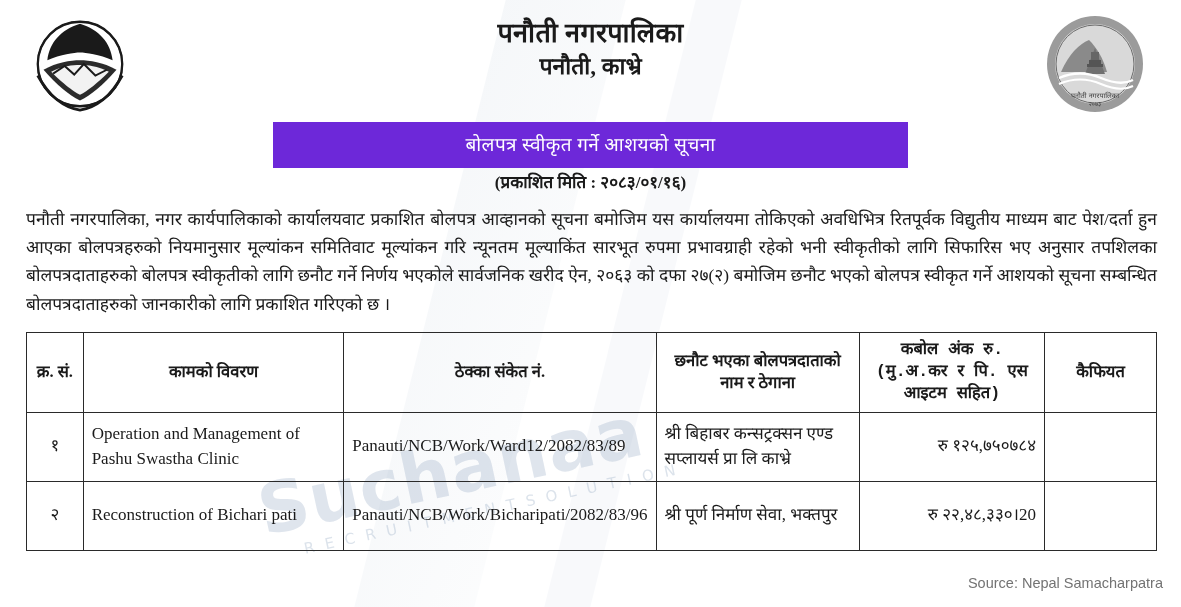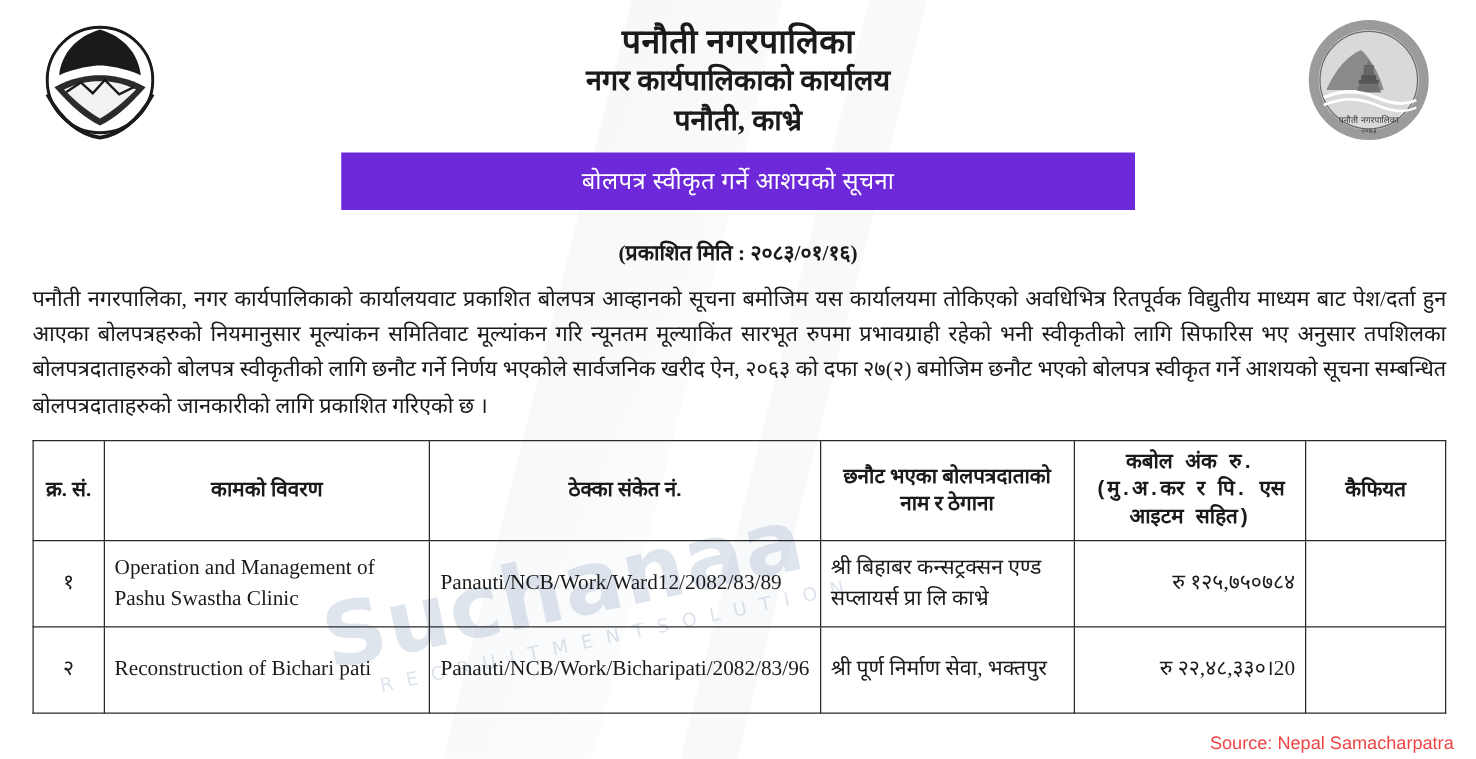--- a/index.html
+++ b/index.html
@@ -129,21 +129,21 @@
     padding: 9px 0 11px 0;
     letter-spacing: 0.4px;
     position: relative;
     z-index: 6;
   }
 
   .pub-date {
     text-align: center;
     font-size: 17px;
     font-weight: bold;
-    margin-top: 22px;
+    margin-top: 2px;
     position: relative;
     z-index: 6;
   }
 
   
   .body-text {
     margin: 12px 10px 0 12px;
     font-size: 17.4px;
     line-height: 1.62;
     text-align: justify;
@@ -189,24 +189,24 @@
   td.sn { text-align: center; font-size: 17px; }
   td.desc { font-family: "Liberation Serif", serif; font-size: 16.5px; padding-left: 12px; }
   td.code { font-family: "Liberation Serif", serif; font-size: 16.5px; text-align: left; }
   td.name { text-align: left; font-size: 16.5px; }
   td.amt  { text-align: right; font-size: 16.5px; }
 
   
   .source {
     position: absolute;
     right: 18px;
-    bottom: 4px;
+    bottom: 16px;
     font-family: "Liberation Sans", sans-serif;
     font-size: 14.5px;
-    color: #ef4444;
+    color: #737373;
     z-index: 6;
   }
 </style>
 </head>
 <body>
 
 <div class="page">
 
   <div class="wm-ribbon"></div>
   <div class="wm-ribbon2"></div>
@@ -233,21 +233,20 @@
       <rect x="42" y="50" width="16" height="3" fill="#555"></rect>
       <rect x="46" y="38" width="8" height="8" fill="#666"></rect>
       <path d="M14 64 C28 58 42 58 56 64 C70 70 80 70 88 66" fill="none" stroke="#ffffff" stroke-width="2.4"></path>
       <path d="M14 70 C28 64 42 64 56 70 C70 76 80 76 88 72" fill="none" stroke="#ffffff" stroke-width="2"></path>
       <text x="50" y="84" font-size="7" text-anchor="middle" fill="#3c3c3c" font-family="DejaVu Sans, sans-serif">पनौती नगरपालिका</text>
       <text x="50" y="92" font-size="6" text-anchor="middle" fill="#3c3c3c" font-family="DejaVu Sans, sans-serif">२०७३</text>
     </svg>
 
     <div class="org-title">
       <div class="line1">पनौती नगरपालिका</div>
-      <div class="line2">नगर कार्यपालिकाको कार्यालय</div>
       <div class="line3">पनौती, काभ्रे</div>
     </div>
   </div>
 
   <div class="banner">बोलपत्र स्वीकृत गर्ने आशयको सूचना</div>
 
   <div class="pub-date">(प्रकाशित मिति : २०८३/०१/१६)</div>
 
   <div class="body-text">पनौती नगरपालिका, नगर कार्यपालिकाको कार्यालयवाट प्रकाशित बोलपत्र आव्हानको सूचना बमोजिम यस कार्यालयमा तोकिएको अवधिभित्र रितपूर्वक विद्युतीय माध्यम बाट पेश/दर्ता हुन आएका बोलपत्रहरुको नियमानुसार मूल्यांकन समितिवाट मूल्यांकन गरि न्यूनतम मूल्याकिंत सारभूत रुपमा प्रभावग्राही रहेको भनी स्वीकृतीको लागि सिफारिस भए अनुसार तपशिलका बोलपत्रदाताहरुको बोलपत्र स्वीकृतीको लागि छनौट गर्ने निर्णय भएकोले सार्वजनिक खरीद ऐन, २०६३ को दफा २७(२) बमोजिम छनौट भएको बोलपत्र स्वीकृत गर्ने आशयको सूचना सम्बन्धित बोलपत्रदाताहरुको जानकारीको लागि प्रकाशित गरिएको छ ।</div>
 

